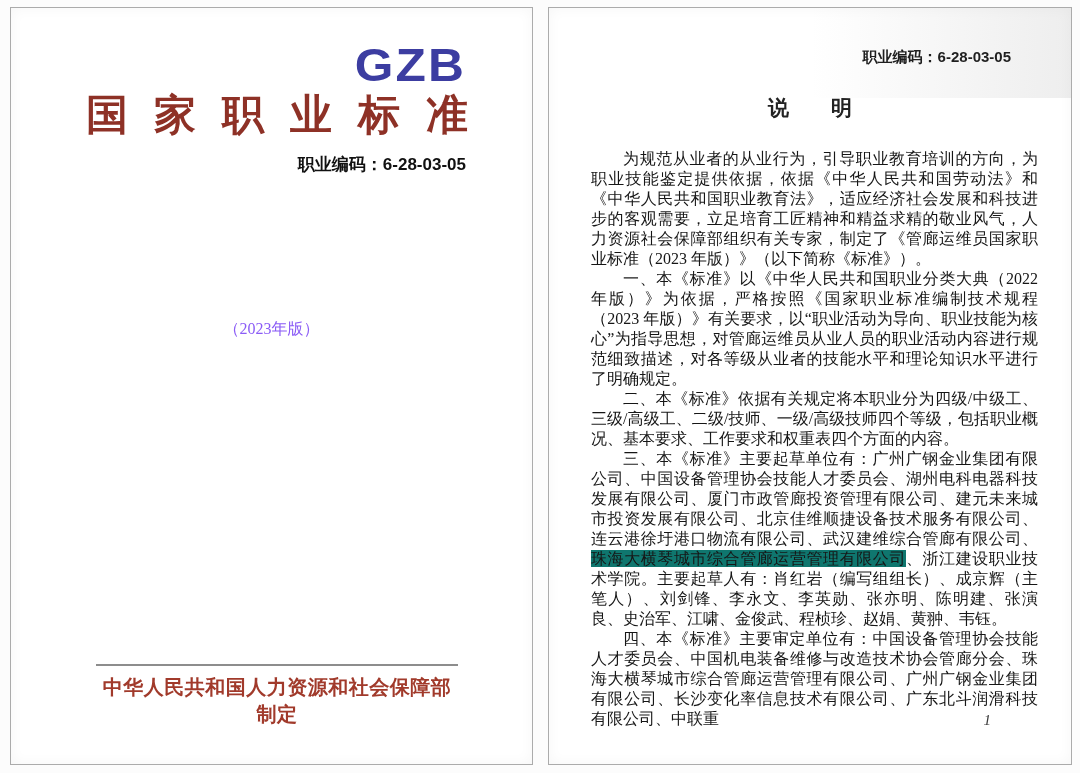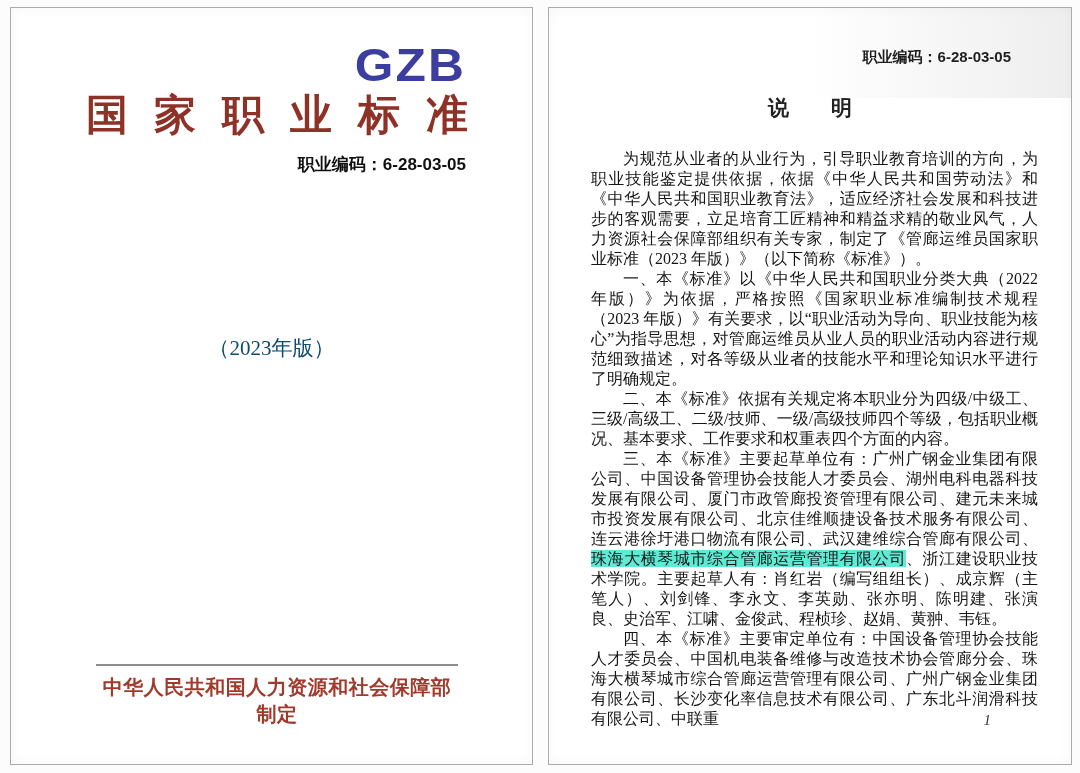--- a/index.html
+++ b/index.html
@@ -40,22 +40,22 @@
     font-weight:bold;font-size:17px;color:#111;
   }
   .doc-title{
     position:absolute;top:234px;left:0;width:100%;
     text-align:center;
     font-family:"Liberation Sans","DejaVu Sans",sans-serif;
     font-weight:bold;font-size:41px;letter-spacing:5px;
     color:#2d3a3a;
   }
   .doc-edition{
-    position:absolute;top:326px;left:0;width:100%;
-    text-align:center;font-size:21px;color:#0c4a6e;
+    position:absolute;top:311px;left:0;width:100%;
+    text-align:center;font-size:16px;color:#8b5cf6;
   }
   .cover-rule{
     position:absolute;top:656px;left:85px;width:362px;
     border-top:2px solid #8d8d8d;height:0;
   }
   .cover-publisher{
     position:absolute;top:666px;left:85px;width:362px;
     text-align:center;font-weight:bold;font-size:20px;
     color:#a13a2b;letter-spacing:0.5px;
   }
@@ -74,21 +74,21 @@
   .section-heading{
     position:absolute;top:86px;left:0;width:100%;
     text-align:center;font-weight:bold;font-size:21px;color:#222;
   }
   .body-col{
     position:absolute;top:141px;left:42px;right:33px;
     font-size:16px;line-height:20px;color:#161616;
     text-align:justify;
   }
   .body-col p{margin:0;text-indent:2em;}
-  .hl{background:#5eead4;}
+  .hl{background:#0f766e;}
   .page-num{
     position:absolute;top:704px;right:80px;
     font-style:italic;font-size:15px;color:#3a3a3a;
   }
 </style>
 </head>
 <body>
 
 <div class="canvas">
 

